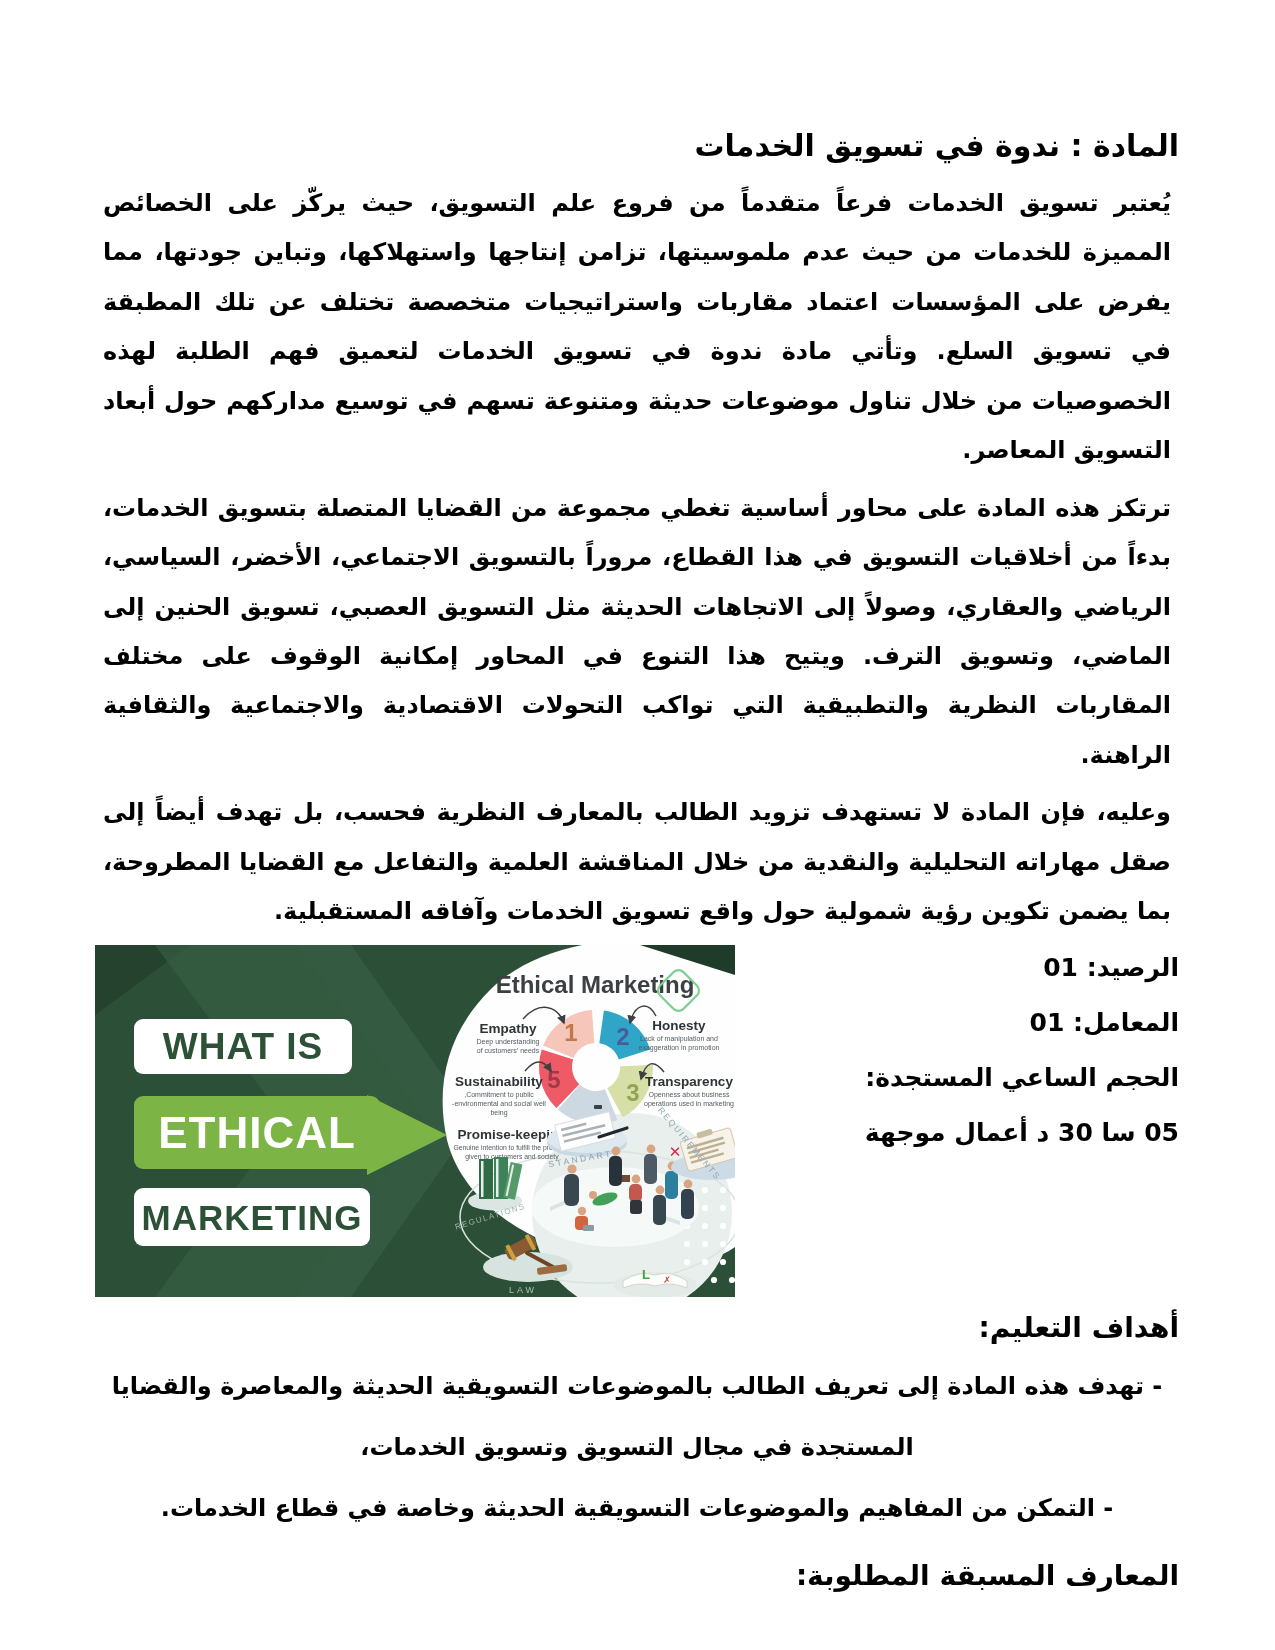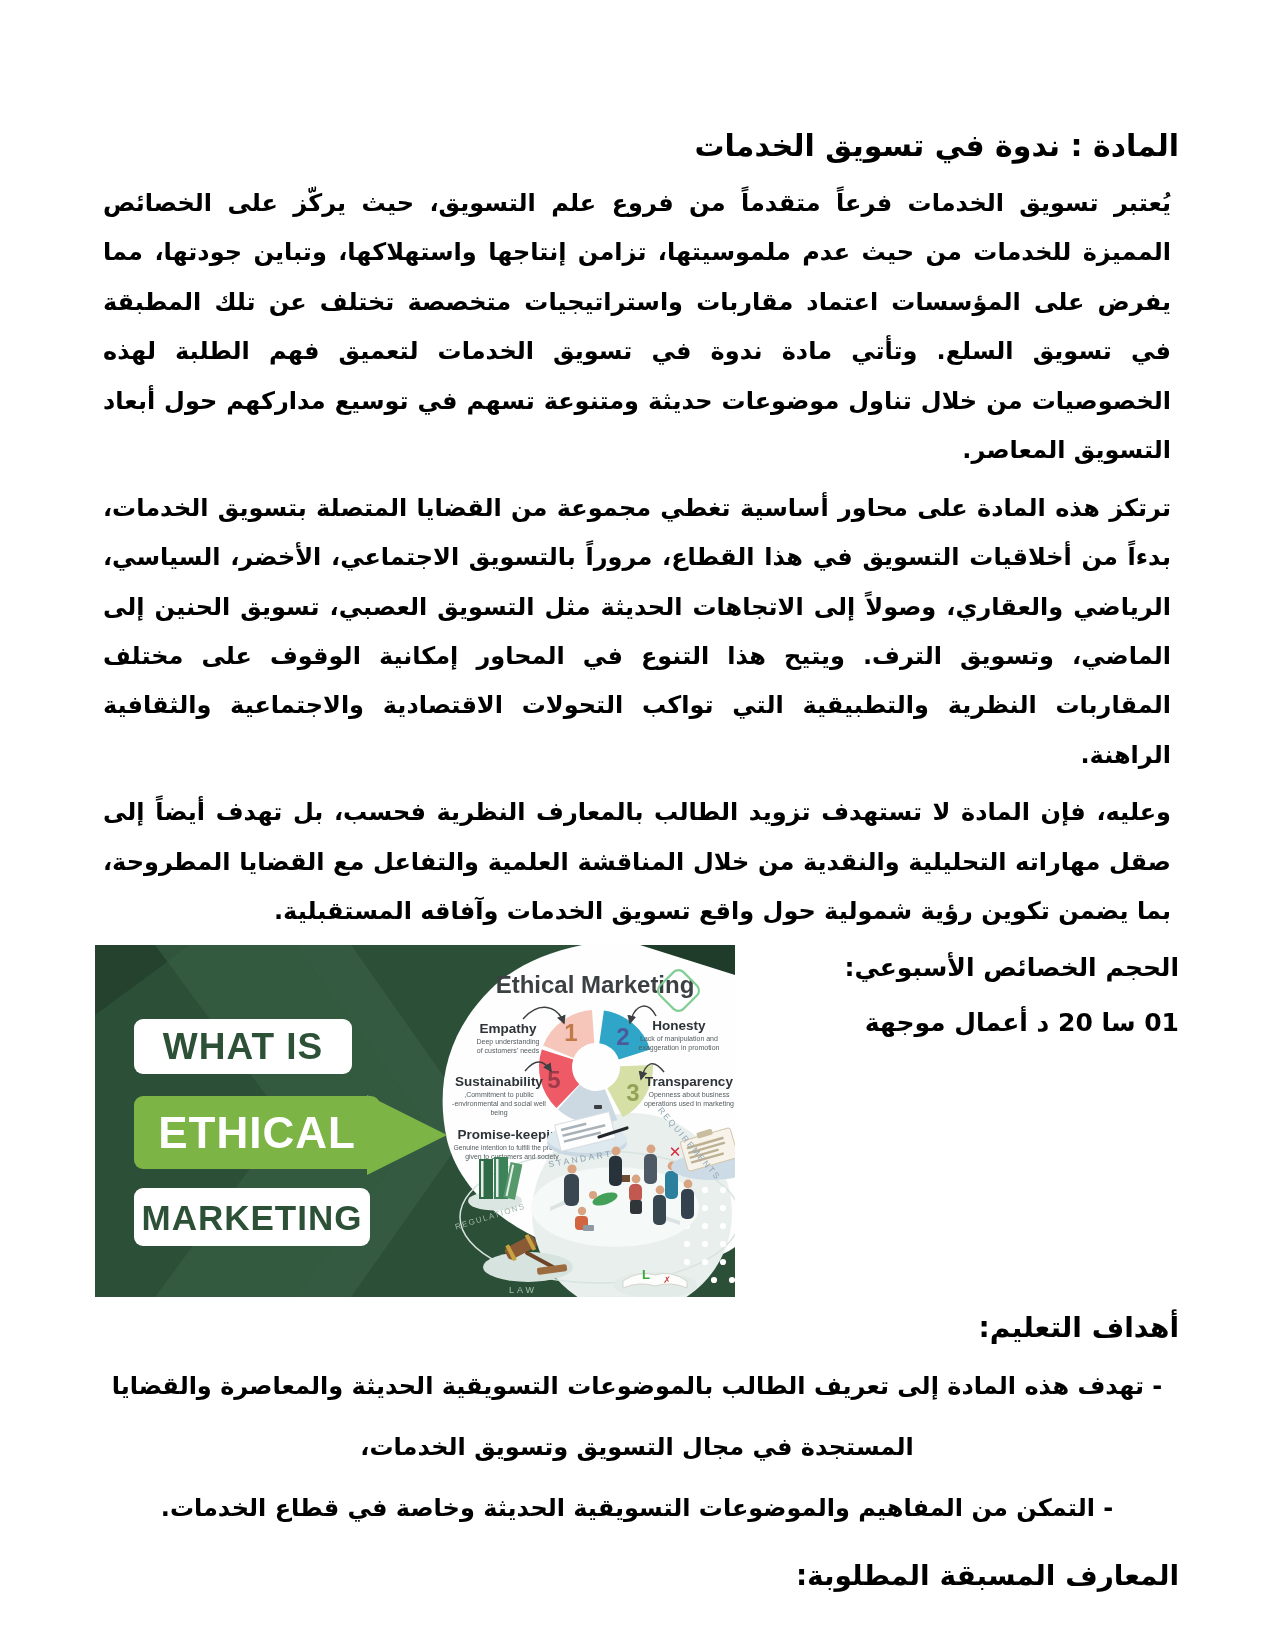--- a/index.html
+++ b/index.html
@@ -76,22 +76,24 @@
 
     <h1 class="doc-title">المادة : ندوة في تسويق الخدمات</h1>
 
     <p class="body-par">يُعتبر تسويق الخدمات فرعاً متقدماً من فروع علم التسويق، حيث يركّز على الخصائص المميزة للخدمات من حيث عدم ملموسيتها، تزامن إنتاجها واستهلاكها، وتباين جودتها، مما يفرض على المؤسسات اعتماد مقاربات واستراتيجيات متخصصة تختلف عن تلك المطبقة في تسويق السلع. وتأتي مادة ندوة في تسويق الخدمات لتعميق فهم الطلبة لهذه الخصوصيات من خلال تناول موضوعات حديثة ومتنوعة تسهم في توسيع مداركهم حول أبعاد التسويق المعاصر.</p>
     <p class="body-par">ترتكز هذه المادة على محاور أساسية تغطي مجموعة من القضايا المتصلة بتسويق الخدمات، بدءاً من أخلاقيات التسويق في هذا القطاع، مروراً بالتسويق الاجتماعي، الأخضر، السياسي، الرياضي والعقاري، وصولاً إلى الاتجاهات الحديثة مثل التسويق العصبي، تسويق الحنين إلى الماضي، وتسويق الترف. ويتيح هذا التنوع في المحاور إمكانية الوقوف على مختلف المقاربات النظرية والتطبيقية التي تواكب التحولات الاقتصادية والاجتماعية والثقافية الراهنة.</p>
     <p class="body-par">وعليه، فإن المادة لا تستهدف تزويد الطالب بالمعارف النظرية فحسب، بل تهدف أيضاً إلى صقل مهاراته التحليلية والنقدية من خلال المناقشة العلمية والتفاعل مع القضايا المطروحة، بما يضمن تكوين رؤية شمولية حول واقع تسويق الخدمات وآفاقه المستقبلية.</p>
 
     <div class="media-row">
 
       <div class="info-block">
-        <div class="info-line">الحجم الخصائص الأسبوعي:</div>
-        <div class="info-line">01 سا 20 د أعمال موجهة</div>
+        <div class="info-line">الرصيد: 01</div>
+        <div class="info-line">المعامل: 01</div>
+        <div class="info-line">الحجم الساعي المستجدة:</div>
+        <div class="info-line">05 سا 30 د أعمال موجهة</div>
       </div>
 
       <figure class="fig">
         <svg viewBox="0 0 640 352" xmlns="http://www.w3.org/2000/svg">
           <defs>
             <marker id="arw" markerWidth="7" markerHeight="7" refX="5" refY="3" orient="auto">
               <path d="M0,0 L6,3 L0,6 Z" fill="#3c4043"></path>
             </marker>
           </defs>
 

